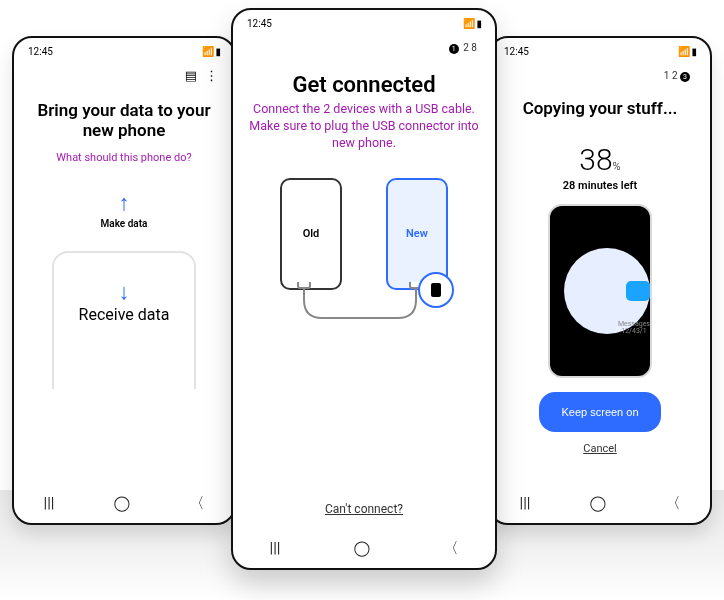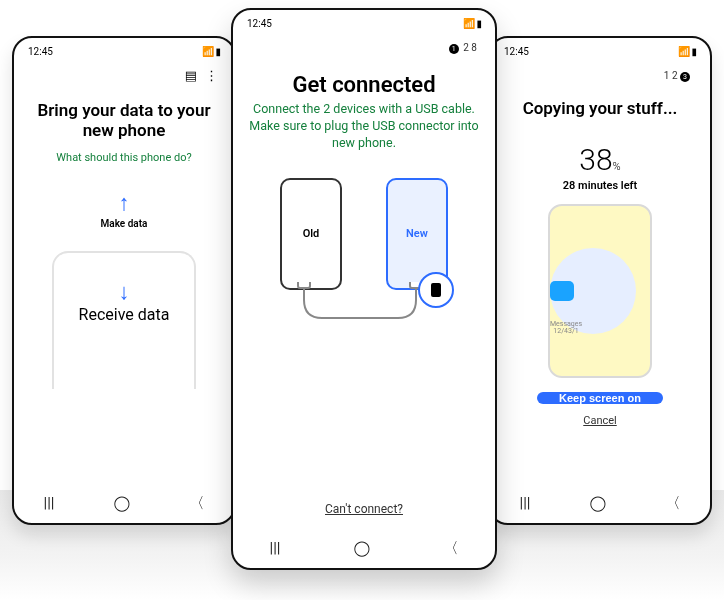--- a/index.html
+++ b/index.html
@@ -9,45 +9,45 @@
   .phone.center{width:262px;height:558px;left:231px;top:8px;z-index:3;box-shadow:0 14px 28px rgba(0,0,0,.18)}
   .phone.left{width:220px;height:485px;left:12px;top:36px;z-index:1;box-shadow:0 10px 18px rgba(0,0,0,.12)}
   .phone.right{width:220px;height:485px;right:12px;top:36px;z-index:2;box-shadow:0 10px 18px rgba(0,0,0,.12)}
   .status{display:flex;align-items:center;justify-content:space-between;height:22px;padding:2px 14px 0;font-size:10px;color:#000}
   .status .icons{letter-spacing:-1px}
   .content{flex:1;padding:0 14px;display:flex;flex-direction:column;align-items:center}
   h1.title{margin:14px 0 4px;font-weight:600;text-align:center}
   .center h1.title{font-size:22px;margin-top:18px}
   .left h1.title{font-size:17px;line-height:1.2;margin-top:17px}
   .right h1.title{font-size:17px;margin-top:16px}
-  .subtitle{font-size:12.5px;text-align:center;color:#15803d;line-height:1.35}
+  .subtitle{font-size:12.5px;text-align:center;color:#a21caf;line-height:1.35}
   .left .subtitle{font-size:11px;margin-top:6px}
   .pager{font-size:10px;color:#333;align-self:flex-end;margin:8px 4px 0}
   .pager .dot{display:inline-block;width:10px;height:10px;border-radius:50%;background:#000;color:#fff;font-size:7px;text-align:center;line-height:10px;margin-right:2px}
   .iconbar{align-self:flex-end;margin:6px 2px 0;font-size:13px;color:#000;display:flex;gap:8px}
   .arrow-up,.arrow-down{color:#2d6cff;font-size:22px;font-weight:700}
   .option{display:flex;flex-direction:column;align-items:center;gap:2px;margin-top:24px}
   .option .lbl{font-size:10px;font-weight:600}
   .left .ghost-phone{margin-top:22px;width:140px;height:110px;border:2px solid #e2e2e2;border-bottom:none;border-radius:16px 16px 0 0;display:flex;flex-direction:column;align-items:center;justify-content:flex-start;padding-top:26px;background:#fff}
   .mini-wrap{display:flex;gap:44px;align-items:flex-end;margin-top:26px;position:relative}
   .mini{width:58px;height:108px;border:2px solid #333;border-radius:10px;display:flex;align-items:center;justify-content:center;font-size:11px;font-weight:600;background:#fff}
   .mini.new{border-color:#2d6cff;background:#eaf1ff;color:#2d6cff}
   .cable-svg{position:absolute;left:-4px;right:-4px;bottom:-64px;width:168px;height:72px}
   .adapter{position:absolute;right:-6px;bottom:-18px;width:32px;height:32px;border:2px solid #2d6cff;border-radius:50%;background:#fff;display:flex;align-items:center;justify-content:center}
   .adapter .plug{width:10px;height:14px;background:#000;border-radius:2px}
   .cant{margin-top:auto;margin-bottom:12px;font-size:12px;color:#333;text-decoration:underline}
   .pct{font-size:30px;font-weight:300;margin-top:20px}
   .pct sub{font-size:11px;vertical-align:baseline}
   .eta{font-size:11px;font-weight:600;margin-top:2px}
-  .copy-frame{margin-top:12px;width:100px;height:170px;border:2px solid #d9d9d9;border-radius:14px;display:flex;align-items:center;justify-content:flex-start;position:relative;background:#fef9c3}
+  .copy-frame{margin-top:12px;width:100px;height:170px;border:2px solid #d9d9d9;border-radius:14px;display:flex;align-items:center;justify-content:flex-end;position:relative;background:#000000}
   .halo{position:absolute;width:86px;height:86px;border-radius:50%;background:#e6eeff}
   .msgicon{position:relative;width:24px;height:20px;background:#1aa3ff;border-radius:5px}
   .msgicon:after{content:"";position:absolute;left:6px;bottom:-5px;border:5px solid transparent;border-top-color:#1aa3ff}
   .halo-label{position:absolute;bottom:40px;font-size:7px;color:#888;text-align:center;line-height:1.1}
-  .pill{margin-top:14px;background:#2d6cff;color:#fff;border:none;border-radius:16px;padding:0 22px;font-size:11px;font-weight:700}
+  .pill{margin-top:14px;background:#2d6cff;color:#fff;border:none;border-radius:16px;padding:14px 22px;font-size:11px;font-weight:400}
   .cancel{margin-top:10px;font-size:11px;color:#333;text-decoration:underline}
   .nav{height:40px;display:flex;align-items:center;justify-content:space-around;color:#000;font-size:15px}
   .nav span{opacity:.9}
 </style>
 </head>
 <body>
 
 <div class="stage">
   <div class="floor"></div>
 

